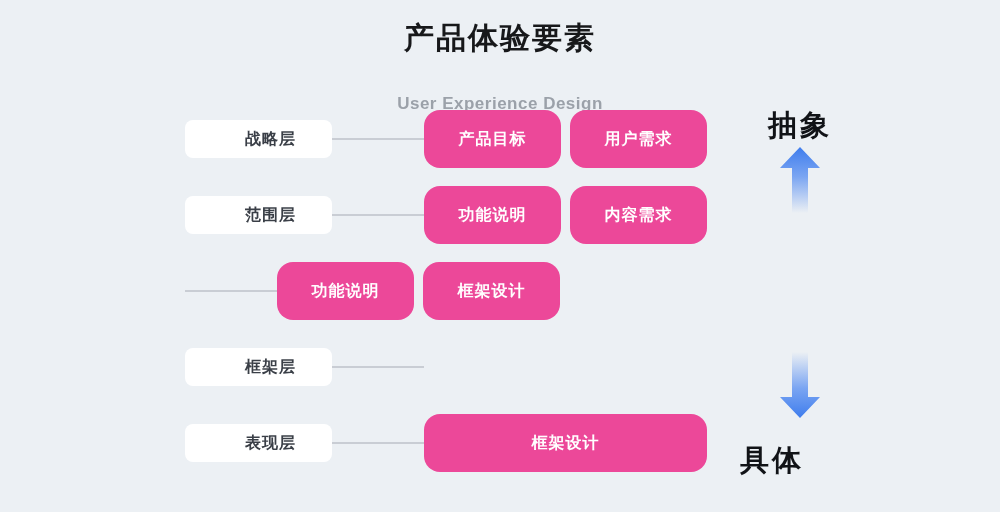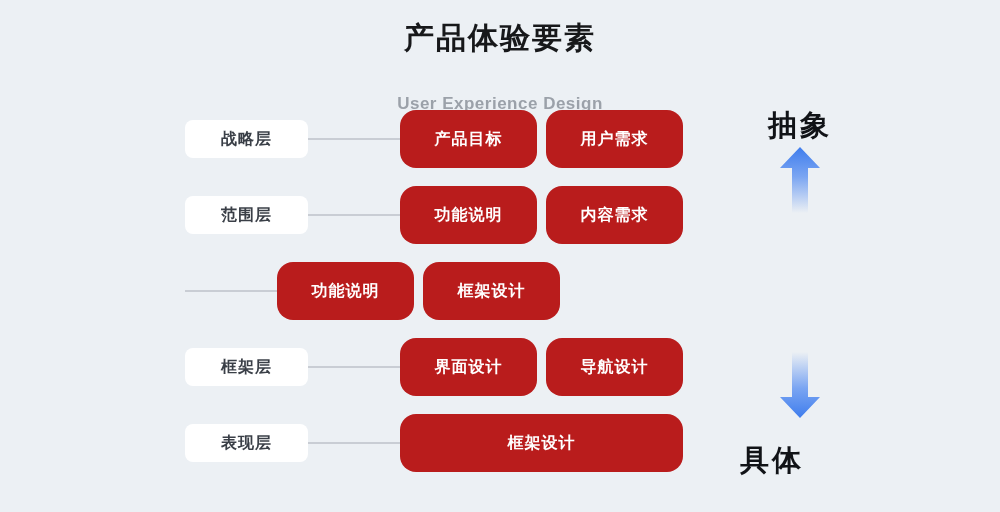--- a/index.html
+++ b/index.html
@@ -49,32 +49,33 @@
     background: #ffffff;
     border-radius: 8px;
     display: flex;
     align-items: center;
     justify-content: center;
     font-size: 16px;
     font-weight: bold;
     color: #3a3f47;
     letter-spacing: 1px;
     flex: none;
+    padding-left: 24px;
   }
   .connector {
     width: 92px;
     height: 2px;
     background: #c9cdd4;
     flex: none;
   }
   .cards { display: flex; gap: 9px; }
   .card {
     width: 137px;
     height: 58px;
-    background: #b91c1c;
+    background: #ec4899;
     border-radius: 16px;
     display: flex;
     align-items: center;
     justify-content: center;
     font-size: 16px;
     font-weight: bold;
     color: #ffffff;
     letter-spacing: 1px;
   }
   .card.wide { width: 283px; }
@@ -148,24 +149,20 @@
       <div class="connector"></div>
       <div class="cards">
         <div class="card">功能说明</div>
         <div class="card">框架设计</div>
       </div>
     </div>
 
     <div class="row">
       <div class="layer-label">框架层</div>
       <div class="connector"></div>
-      <div class="cards">
-        <div class="card">界面设计</div>
-        <div class="card">导航设计</div>
-      </div>
     </div>
 
     <div class="row">
       <div class="layer-label">表现层</div>
       <div class="connector"></div>
       <div class="cards">
         <div class="card wide">框架设计</div>
       </div>
     </div>
 

